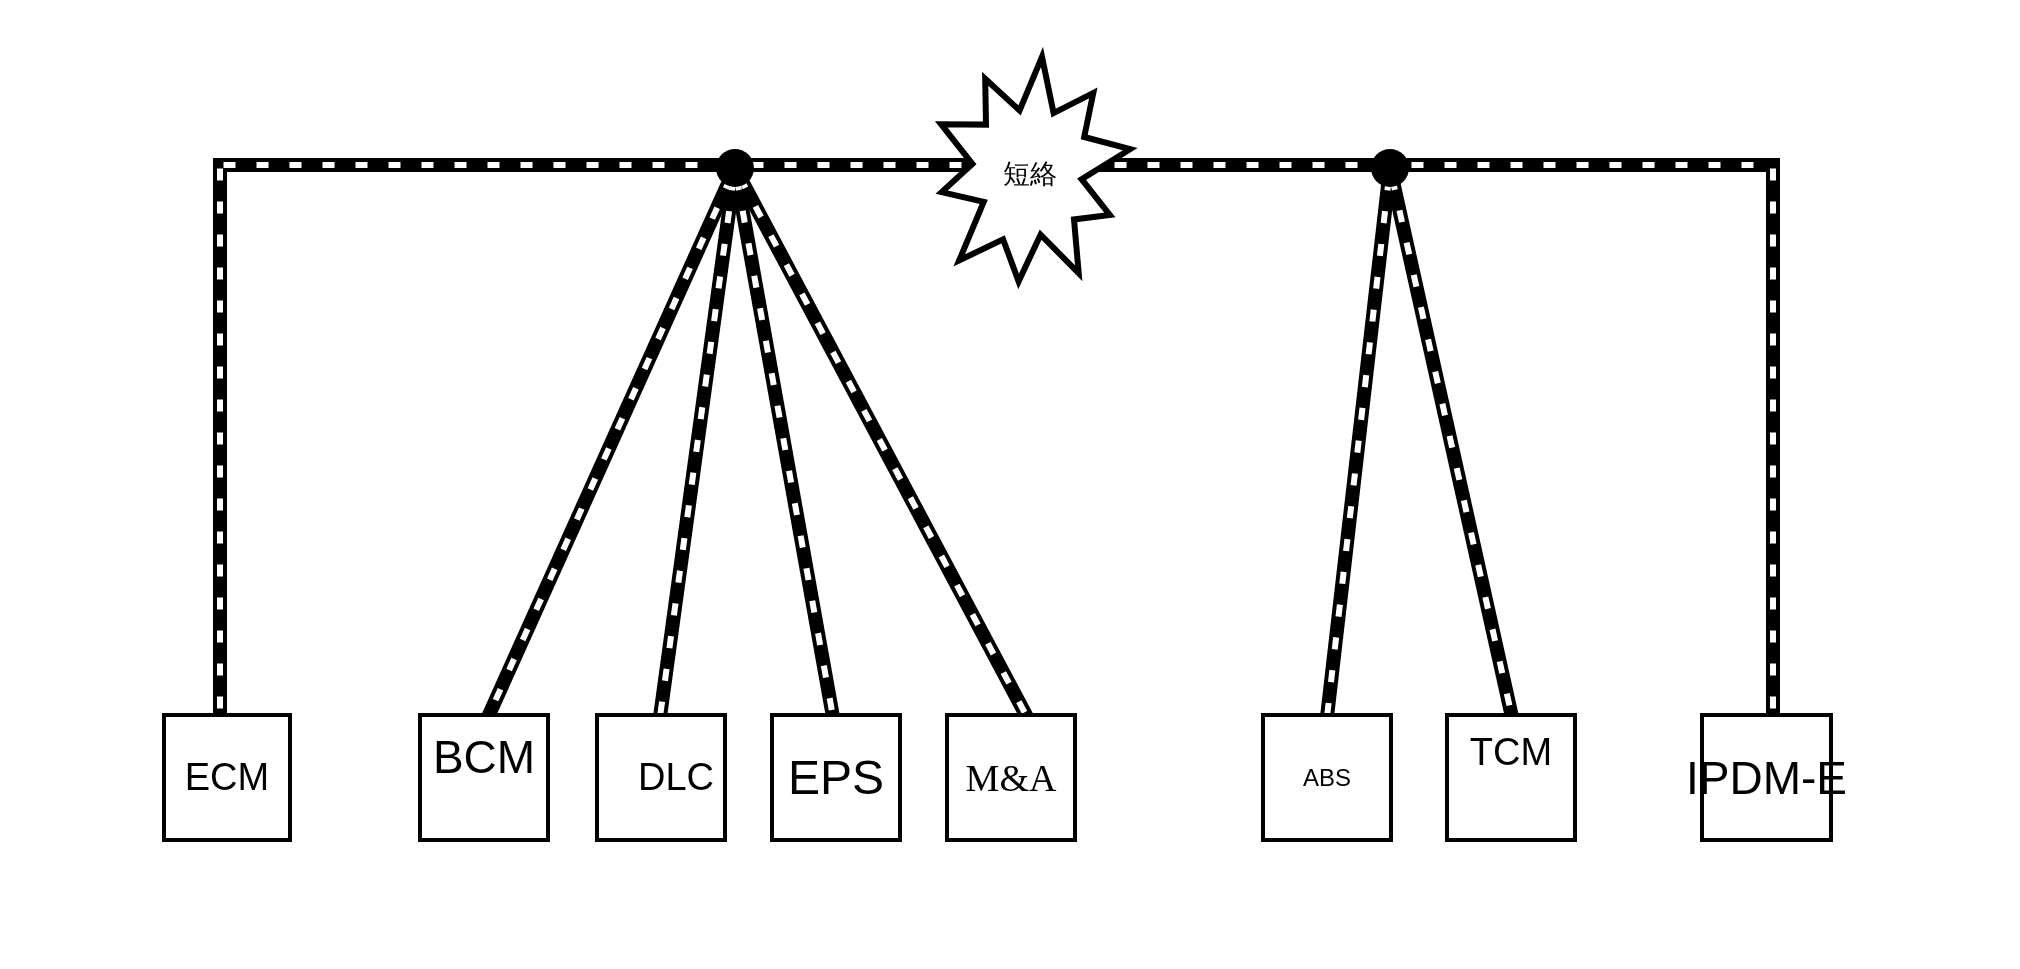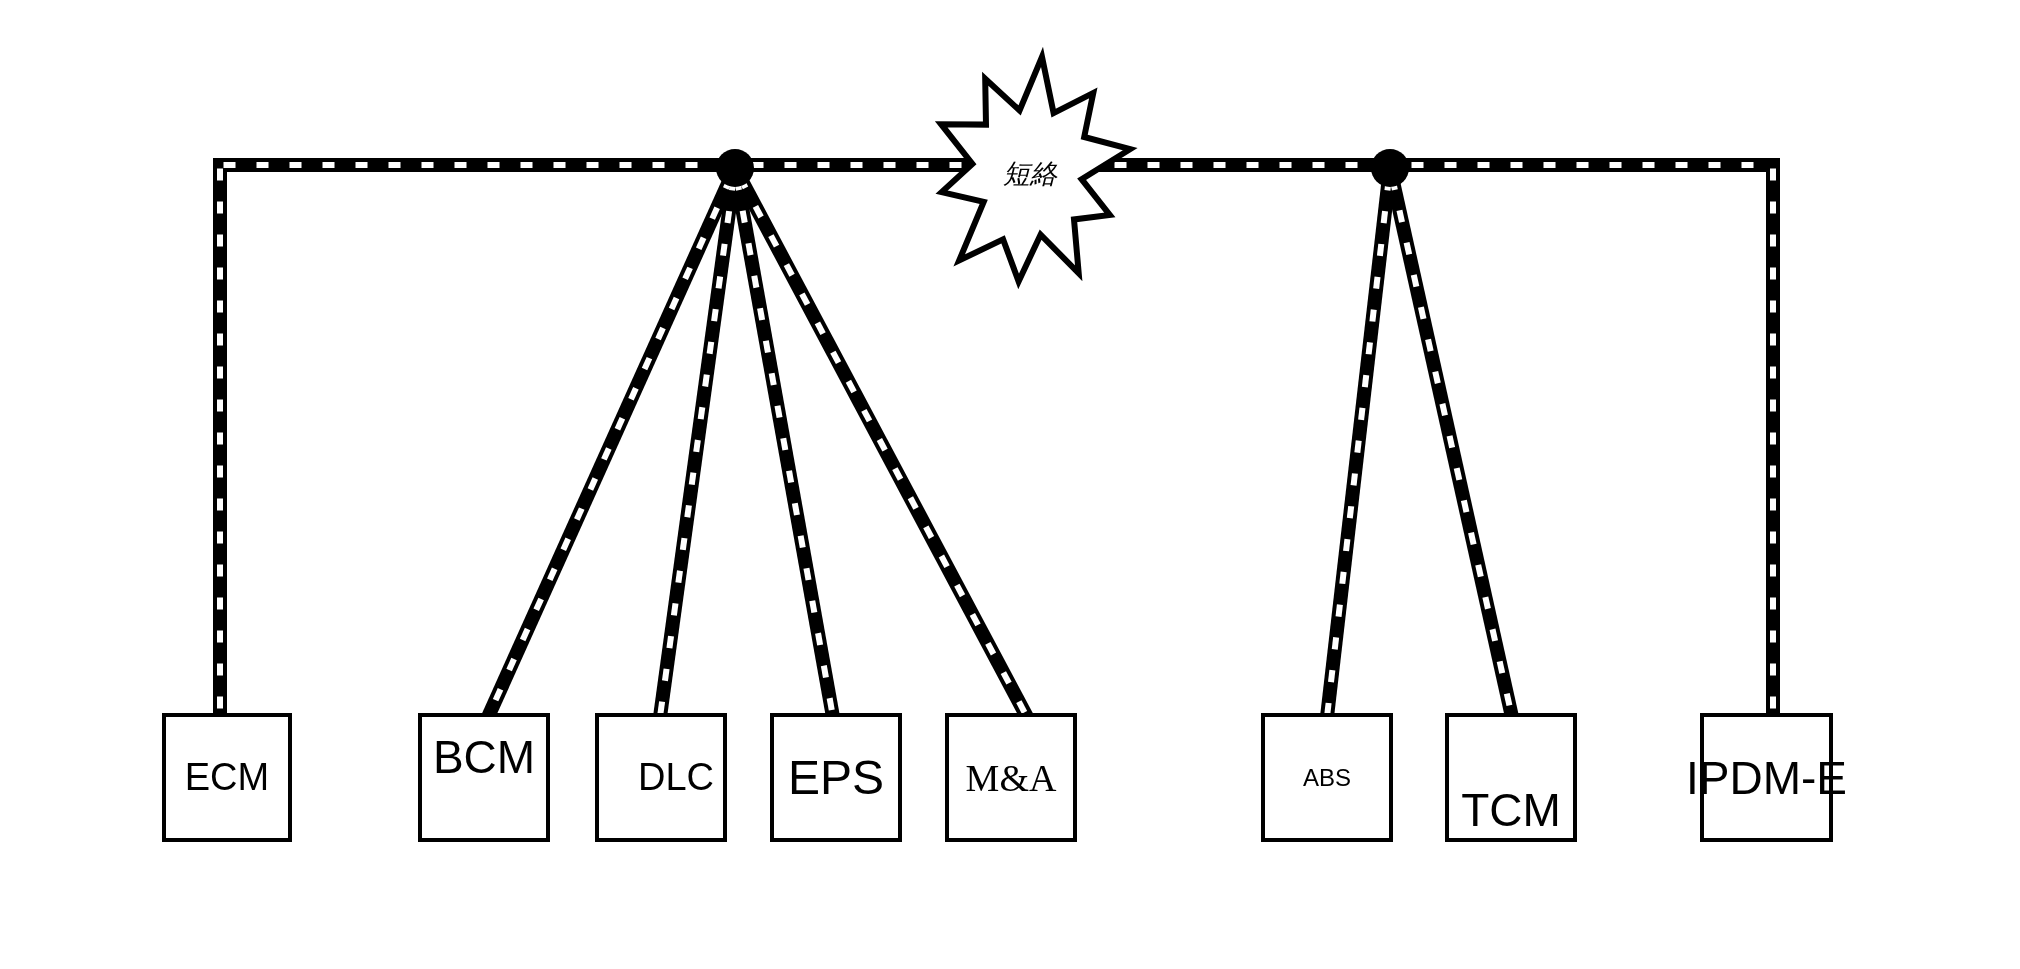--- a/index.html
+++ b/index.html
@@ -257,19 +257,19 @@
       </g>
   </svg>
 
   <div id="labels">
       <div class="ecu-label" style="left: 164px; top: 715px; width: 126px; height: 125px; display: flex; align-items: center; justify-content: center; font-size: 38px;">ECM</div>
       <div class="ecu-label" style="left: 420px; top: 694px; width: 128px; height: 125px; display: flex; align-items: center; justify-content: center; font-size: 46px;">BCM</div>
       <div class="ecu-label" style="left: 612px; top: 715px; width: 128px; height: 125px; display: flex; align-items: center; justify-content: center; font-size: 38px;">DLC</div>
       <div class="ecu-label" style="left: 772px; top: 715px; width: 128px; height: 125px; display: flex; align-items: center; justify-content: center; font-size: 48px;">EPS</div>
       <div class="ecu-label" style="left: 947px; top: 715px; width: 128px; height: 125px; display: flex; align-items: center; justify-content: center; font-size: 38px; font-family: Liberation Serif, serif;">M&amp;A</div>
       <div class="ecu-label" style="left: 1263px; top: 715px; width: 128px; height: 125px; display: flex; align-items: center; justify-content: center; font-size: 24px;">ABS</div>
-      <div class="ecu-label" style="left: 1447px; top: 747px; width: 128px; height: 125px; display: flex; align-items: center; justify-content: center; font-size: 46px;">TCM</div>
+      <div class="ecu-label" style="left: 1447px; top: 690px; width: 128px; height: 125px; display: flex; align-items: center; justify-content: center; font-size: 38px;">TCM</div>
       <div class="ecu-label" style="left: 1702px; top: 715px; width: 129px; height: 125px; display: flex; align-items: center; justify-content: center; font-size: 46px;">IPDM-E</div>
     </div>
 
-  <div class="fault-label" id="fault-text" style="font-size: 27px; left: 970px; top: 156px; width: 120px; text-align: center; font-style: italic;">短絡</div>
+  <div class="fault-label" id="fault-text" style="font-size: 27px; left: 970px; top: 156px; width: 120px; text-align: center;">短絡</div>
 
 </div>
 
 </body></html>

